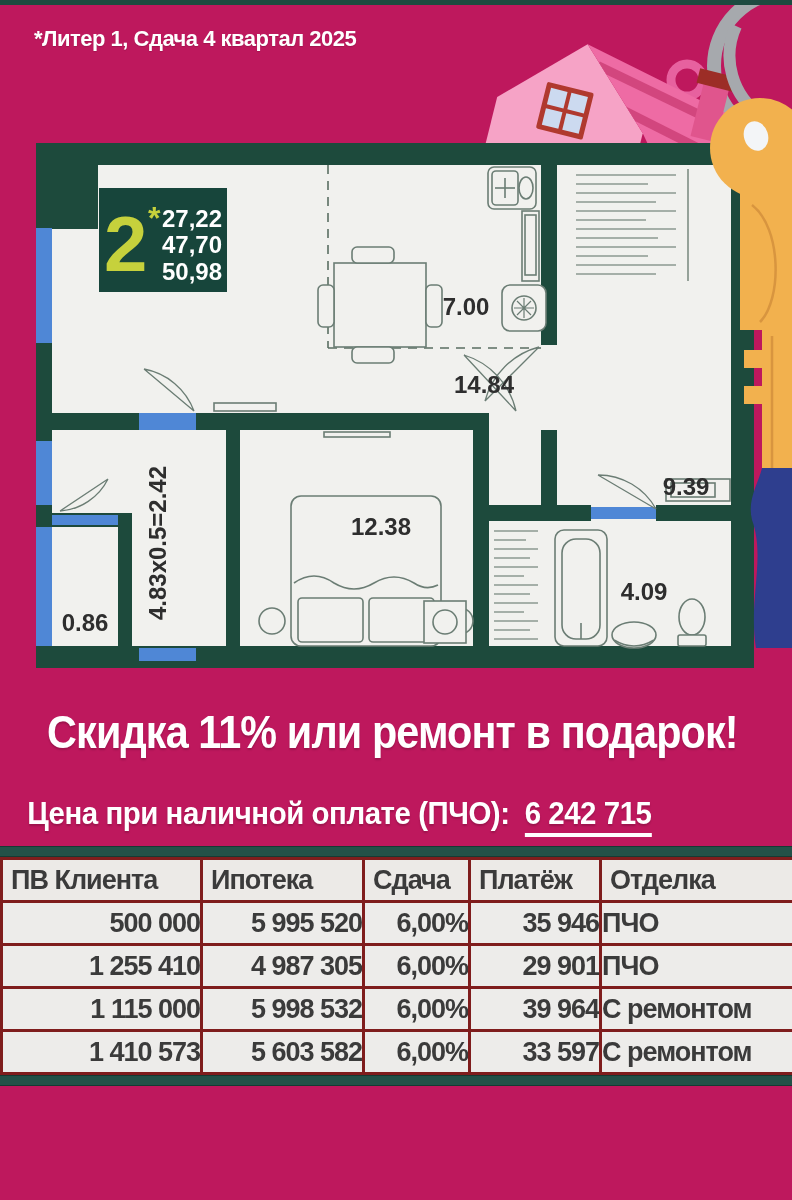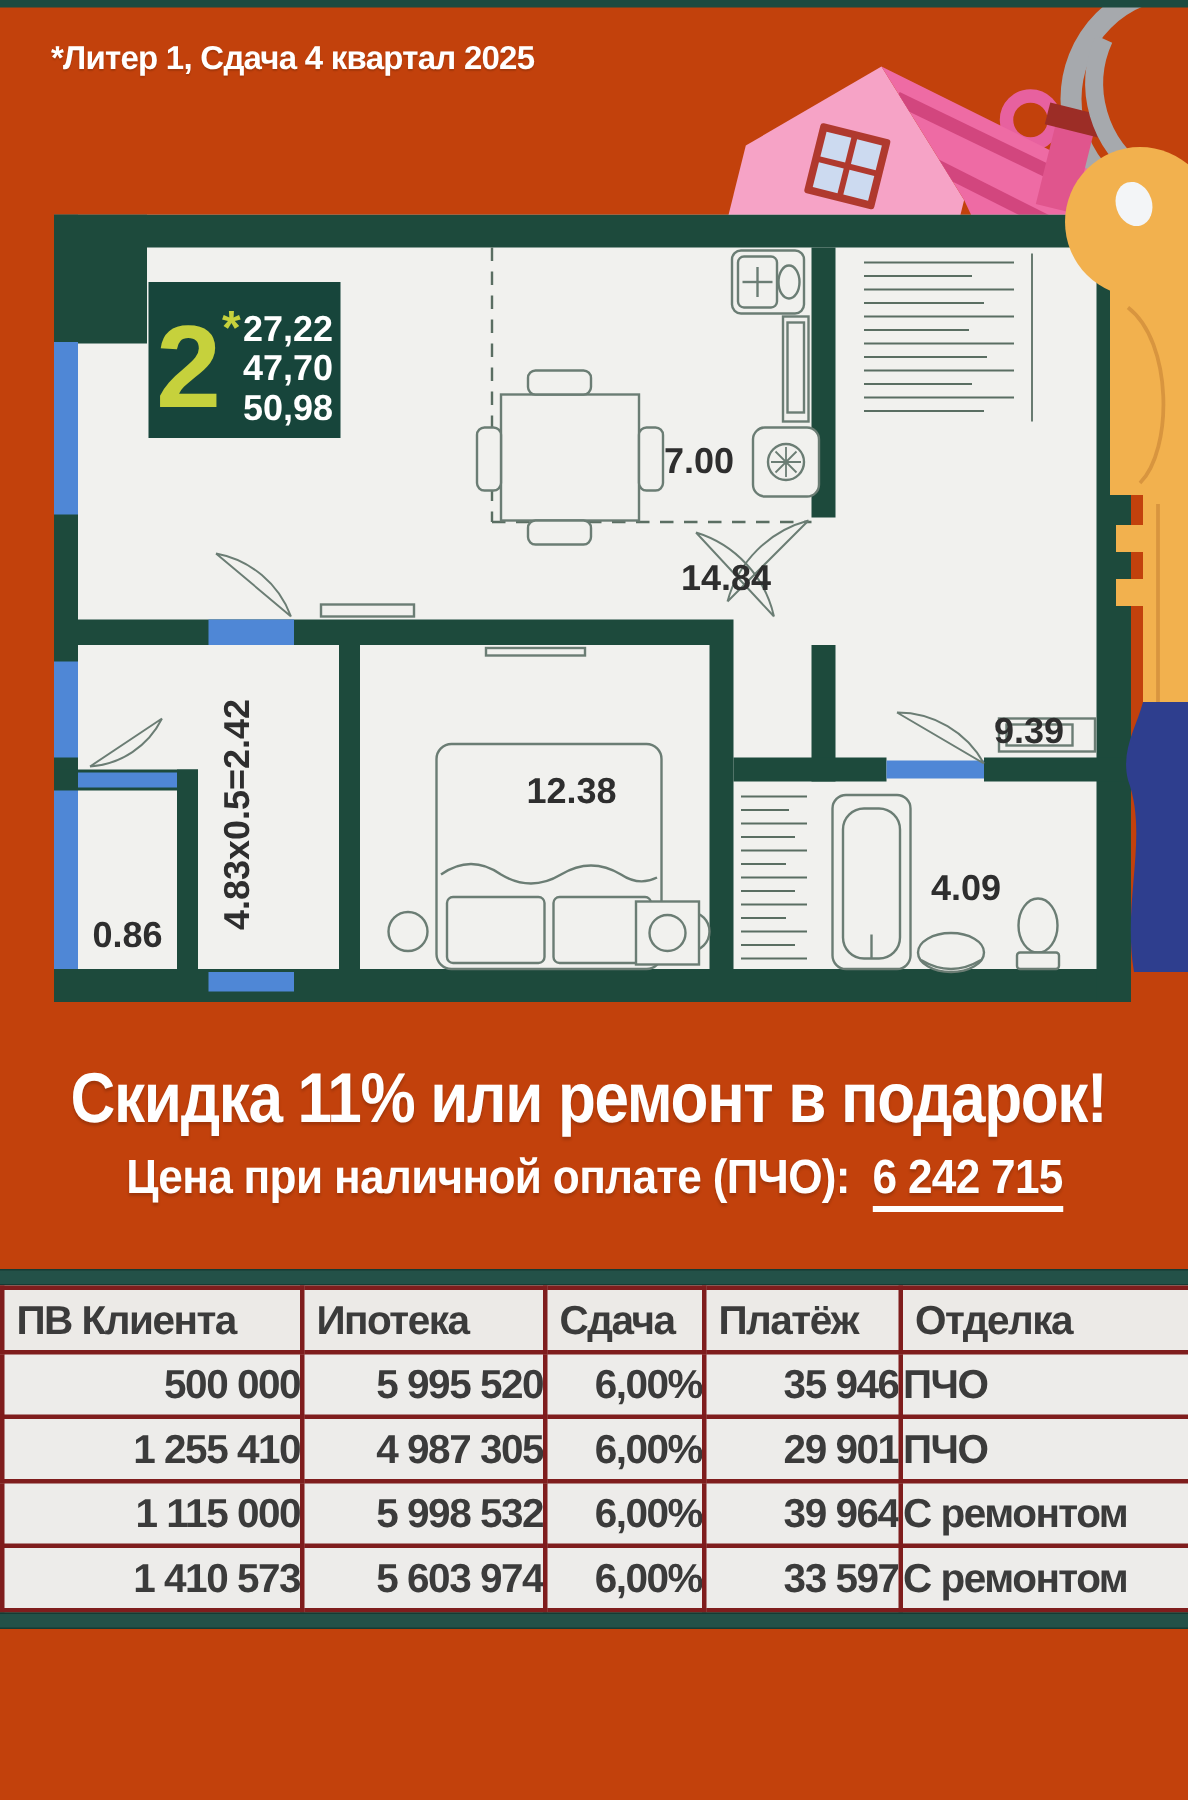--- a/index.html
+++ b/index.html
@@ -1,29 +1,29 @@
 <!DOCTYPE html>
 <html><head>
 <meta charset="utf-8">
 <style>
   html,body{margin:0;padding:0;background:#333;}
   .poster{position:relative;width:792px;height:1200px;overflow:hidden;
-    background:#c2410c;font-family:"Liberation Sans",sans-serif;}
+    background:#be185d;font-family:"Liberation Sans",sans-serif;}
   .topbar{position:absolute;top:0;left:0;right:0;height:5px;background:#1d4a40;z-index:6;}
   .project-label{position:absolute;top:26px;left:34px;color:#fff;font-size:22px;
     font-weight:bold;letter-spacing:-0.5px;z-index:5;text-shadow:0 1px 1px rgba(0,0,0,.15);}
   .illu{position:absolute;pointer-events:none;}
   #house-svg{left:440px;top:0;z-index:1;}
   #plan-svg{left:36px;top:143px;z-index:2;}
   #keys-svg{left:640px;top:0;z-index:3;}
   .headline{position:absolute;top:704px;left:0;width:724px;text-align:center;color:#fff;z-index:4;}
   .headline span{display:inline-block;transform:scaleX(.88);transform-origin:center;
     font-size:47px;font-weight:bold;letter-spacing:-1px;white-space:nowrap;
     text-shadow:0 2px 2px rgba(0,0,0,.18);}
-  .price-line{position:absolute;top:766px;left:0;width:792px;text-align:center;color:#fff;z-index:4;}
+  .price-line{position:absolute;top:795px;left:0;width:792px;color:#fff;z-index:4;}
   .price-line .wrap{display:inline-block;transform:scaleX(.92);transform-origin:center;
     font-size:32px;font-weight:bold;letter-spacing:-0.5px;white-space:nowrap;
     text-shadow:0 2px 2px rgba(0,0,0,.18);}
   .price-value{border-bottom:4px solid #fff;padding-bottom:2px;margin-left:8px;}
   .price-table-zone{position:absolute;top:846px;left:0;width:792px;z-index:4;}
   .teal-band{height:9px;background:#235148;border-top:1px solid #163a33;border-bottom:1px solid #163a33;}
   table.offers{border-collapse:collapse;table-layout:fixed;width:792px;background:#edecea;}
   table.offers th,table.offers td{border:3px solid #7f1d1d;height:40px;
     font-size:27px;font-weight:bold;color:#3b3b3b;letter-spacing:-1px;
     white-space:nowrap;overflow:hidden;padding:0;}
@@ -245,21 +245,21 @@
         </tr>
         <tr>
           <td class="num">1 115 000</td>
           <td class="num">5 998 532</td>
           <td class="num">6,00%</td>
           <td class="num">39 964</td>
           <td class="txt">С ремонтом</td>
         </tr>
         <tr>
           <td class="num">1 410 573</td>
-          <td class="num">5 603 974</td>
+          <td class="num">5 603 582</td>
           <td class="num">6,00%</td>
           <td class="num">33 597</td>
           <td class="txt">С ремонтом</td>
         </tr>
       </tbody>
     </table>
     <div class="teal-band"></div>
   </div>
 
 </div>

